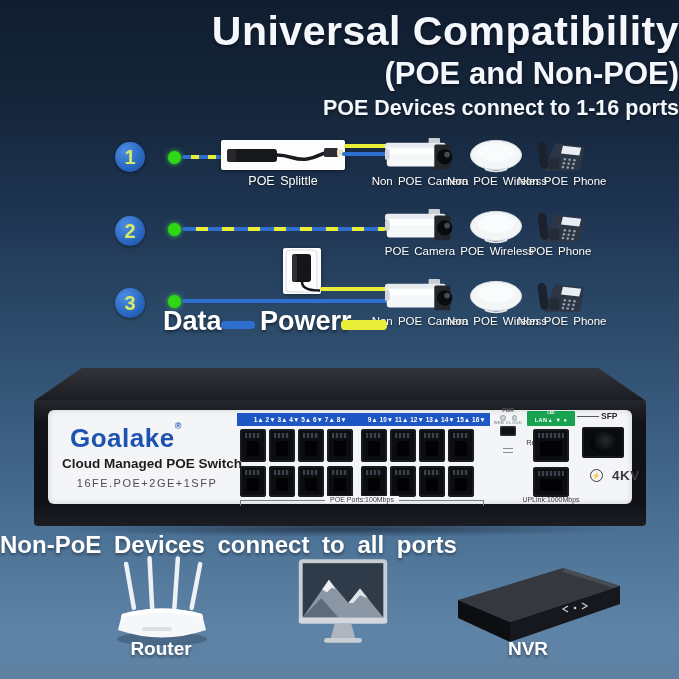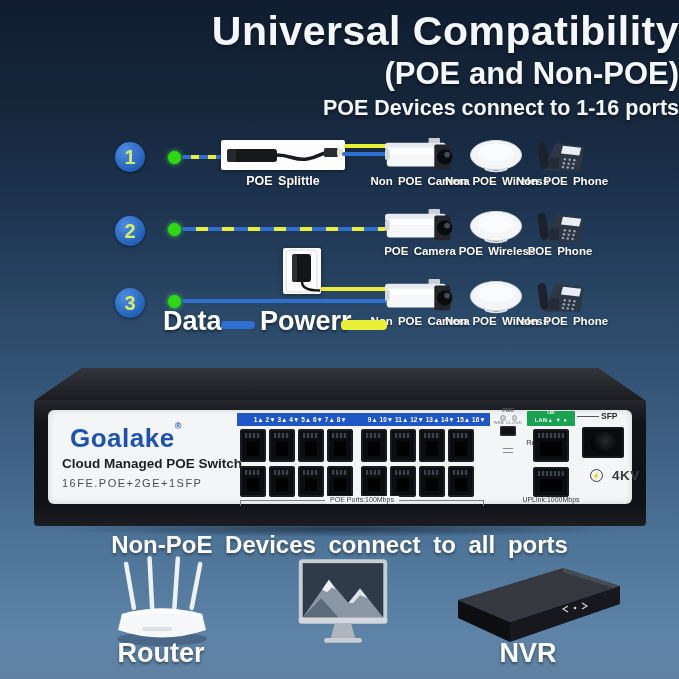--- a/index.html
+++ b/index.html
@@ -19,34 +19,34 @@
     color:#d6ec66;font-size:20px;font-weight:bold;text-align:center;line-height:30px;
     box-shadow:0 1px 3px rgba(0,0,0,.5);}
   .dot{position:absolute;width:13px;height:13px;border-radius:50%;background:#2ed813;box-shadow:0 0 5px rgba(80,255,60,.8);}
   .hline{position:absolute;height:4px;border-radius:2px;}
   .hline.blue{background:#2e6fd0;}
   .hline.yellow{background:#e9ef39;}
   .hline.dash{background:repeating-linear-gradient(90deg,#2e6fd0 0 14px,#e9ef39 14px 26px);}
   .hline.dash-short{background:repeating-linear-gradient(90deg,#2e6fd0 0 9px,#e9ef39 9px 17px);}
   .whitebox{position:absolute;background:#fdfdfe;border-radius:2px;box-shadow:0 1px 4px rgba(0,0,0,.4);}
   .dev{position:absolute;}
-  .lbl{position:absolute;transform:translateX(-50%);color:#fff;font-weight:bold;font-size:11.5px;white-space:nowrap;text-shadow:0 1px 2px rgba(0,0,0,.6);word-spacing:2px;}
+  .lbl{position:absolute;transform:translateX(-50%);color:#fff;font-weight:normal;font-size:11.5px;white-space:nowrap;text-shadow:0 1px 2px rgba(0,0,0,.6);word-spacing:2px;}
   .legend-word{position:absolute;color:#fff;font-weight:bold;font-size:27px;text-shadow:0 2px 3px rgba(0,0,0,.5);}
   .legend-bar{position:absolute;border-radius:4px;}
   
   .sw-top{position:absolute;left:34px;top:368px;width:612px;height:33px;
     background:linear-gradient(180deg,#33343a,#1b1c21);
     clip-path:polygon(7.8% 0,92.2% 0,100% 100%,0 100%);}
   .sw-front{position:absolute;left:34px;top:400px;width:612px;height:126px;background:linear-gradient(180deg,#26272d,#121318 18%,#101116 80%,#1c1d22);border-radius:4px;}
   .sw-shadow{position:absolute;left:55px;top:521px;width:570px;height:16px;background:radial-gradient(ellipse at center,rgba(5,10,20,.5),rgba(5,10,20,0) 70%);}
   .sw-panel{position:absolute;left:48px;top:410px;width:584px;height:94px;background:#f4f5f6;border-radius:6px;box-shadow:inset 0 0 6px rgba(0,0,0,.15);}
   .brand{position:absolute;left:70px;top:421px;color:#1d53b0;font-size:26px;font-weight:bold;letter-spacing:.5px;}
   .brand sup{font-size:9px;vertical-align:18px;}
   .pname{position:absolute;left:62px;top:456px;width:170px;text-align:center;color:#1d1d1f;font-size:13.5px;font-weight:bold;white-space:nowrap;}
-  .pspec{position:absolute;left:62px;top:477px;width:170px;text-align:left;color:#4c4c50;font-size:11px;letter-spacing:1.5px;white-space:nowrap;}
+  .pspec{position:absolute;left:62px;top:477px;width:170px;text-align:center;color:#4c4c50;font-size:11px;letter-spacing:1.5px;white-space:nowrap;}
   .pstrip{position:absolute;left:237px;top:413px;width:253px;height:13px;background:#1e56c6;display:flex;}
   .pstrip span{width:50%;text-align:center;color:#fff;font-size:6.5px;font-weight:bold;line-height:13px;white-space:nowrap;}
   .ports{position:absolute;display:grid;grid-template-columns:repeat(4,26px);grid-template-rows:33px 31px;gap:4px 3px;}
   .g1{left:240px;top:429px;}
   .g2{left:361px;top:429px;}
   .port{background:#0c0d10;border-radius:3px;position:relative;box-shadow:inset 0 0 0 2px #1a1b20;}
   .port::before{content:"";position:absolute;left:5px;right:5px;top:4px;height:5px;
     background:repeating-linear-gradient(90deg,#3d414b 0 2px,#14151a 2px 4px);}
   .port::after{content:"";position:absolute;left:7px;right:7px;top:12px;bottom:6px;background:#020204;border-radius:1px;}
   .poe-bracket{position:absolute;left:240px;top:500px;width:242px;height:5px;border-top:1px solid #7a7d82;border-left:1px solid #7a7d82;border-right:1px solid #7a7d82;}
@@ -64,22 +64,22 @@
   .upport{position:absolute;left:533px;width:36px;}
   .uplink-lbl{position:absolute;left:513px;top:496px;width:76px;text-align:center;color:#3a3a3e;font-size:7px;white-space:nowrap;}
   .sfp-line{position:absolute;left:577px;top:416px;width:22px;height:1px;background:#55585e;}
   .sfp-lbl{position:absolute;left:601px;top:411px;color:#2b2b2f;font-size:8.5px;font-weight:bold;}
   .sfp-port{position:absolute;left:582px;top:427px;width:42px;height:31px;background:#0a0b0e;border-radius:3px;box-shadow:inset 0 0 0 2px #17181d;}
   .sfp-port::after{content:"";position:absolute;left:8px;top:5px;width:26px;height:21px;border-radius:50%;background:radial-gradient(circle at 60% 40%,#26282e,#050608 65%);}
   .surge{position:absolute;left:590px;top:468px;display:flex;align-items:center;color:#3c3c40;font-weight:bold;}
   .surge .ring{width:11px;height:11px;border:1.2px solid #3c3c40;border-radius:50%;font-size:6.5px;line-height:11px;text-align:center;margin-right:1px;}
   .surge .txt{font-size:13.5px;letter-spacing:.5px;margin-left:8px;}
   
-  .btitle{position:absolute;left:0;top:531px;width:100%;text-align:center;color:#fff;font-weight:bold;font-size:24px;word-spacing:6px;text-shadow:0 2px 3px rgba(0,0,0,.4);}
-  .blabel{position:absolute;transform:translateX(-50%);color:#fff;font-weight:bold;font-size:27px;text-shadow:0 2px 3px rgba(0,0,0,.45);}
+  .btitle{position:absolute;left:0;top:531px;width:100%;text-align:left;color:#fff;font-weight:bold;font-size:24px;word-spacing:6px;text-shadow:0 2px 3px rgba(0,0,0,.4);}
+  .blabel{position:absolute;transform:translateX(-50%);color:#fff;font-weight:bold;font-size:19px;text-shadow:0 2px 3px rgba(0,0,0,.45);}
   .hidden-defs{position:absolute;width:0;height:0;overflow:hidden;}
 </style>
 </head>
 <body>
 
 <svg class="hidden-defs" aria-hidden="true">
   <defs>
     <symbol id="sym-camera" viewBox="0 0 76 40">
       <rect x="46" y="2" width="12" height="7" rx="1" fill="#c9cdd4"></rect>
       <rect x="0" y="7" width="64" height="8" rx="3" fill="#e7eaee"></rect>

